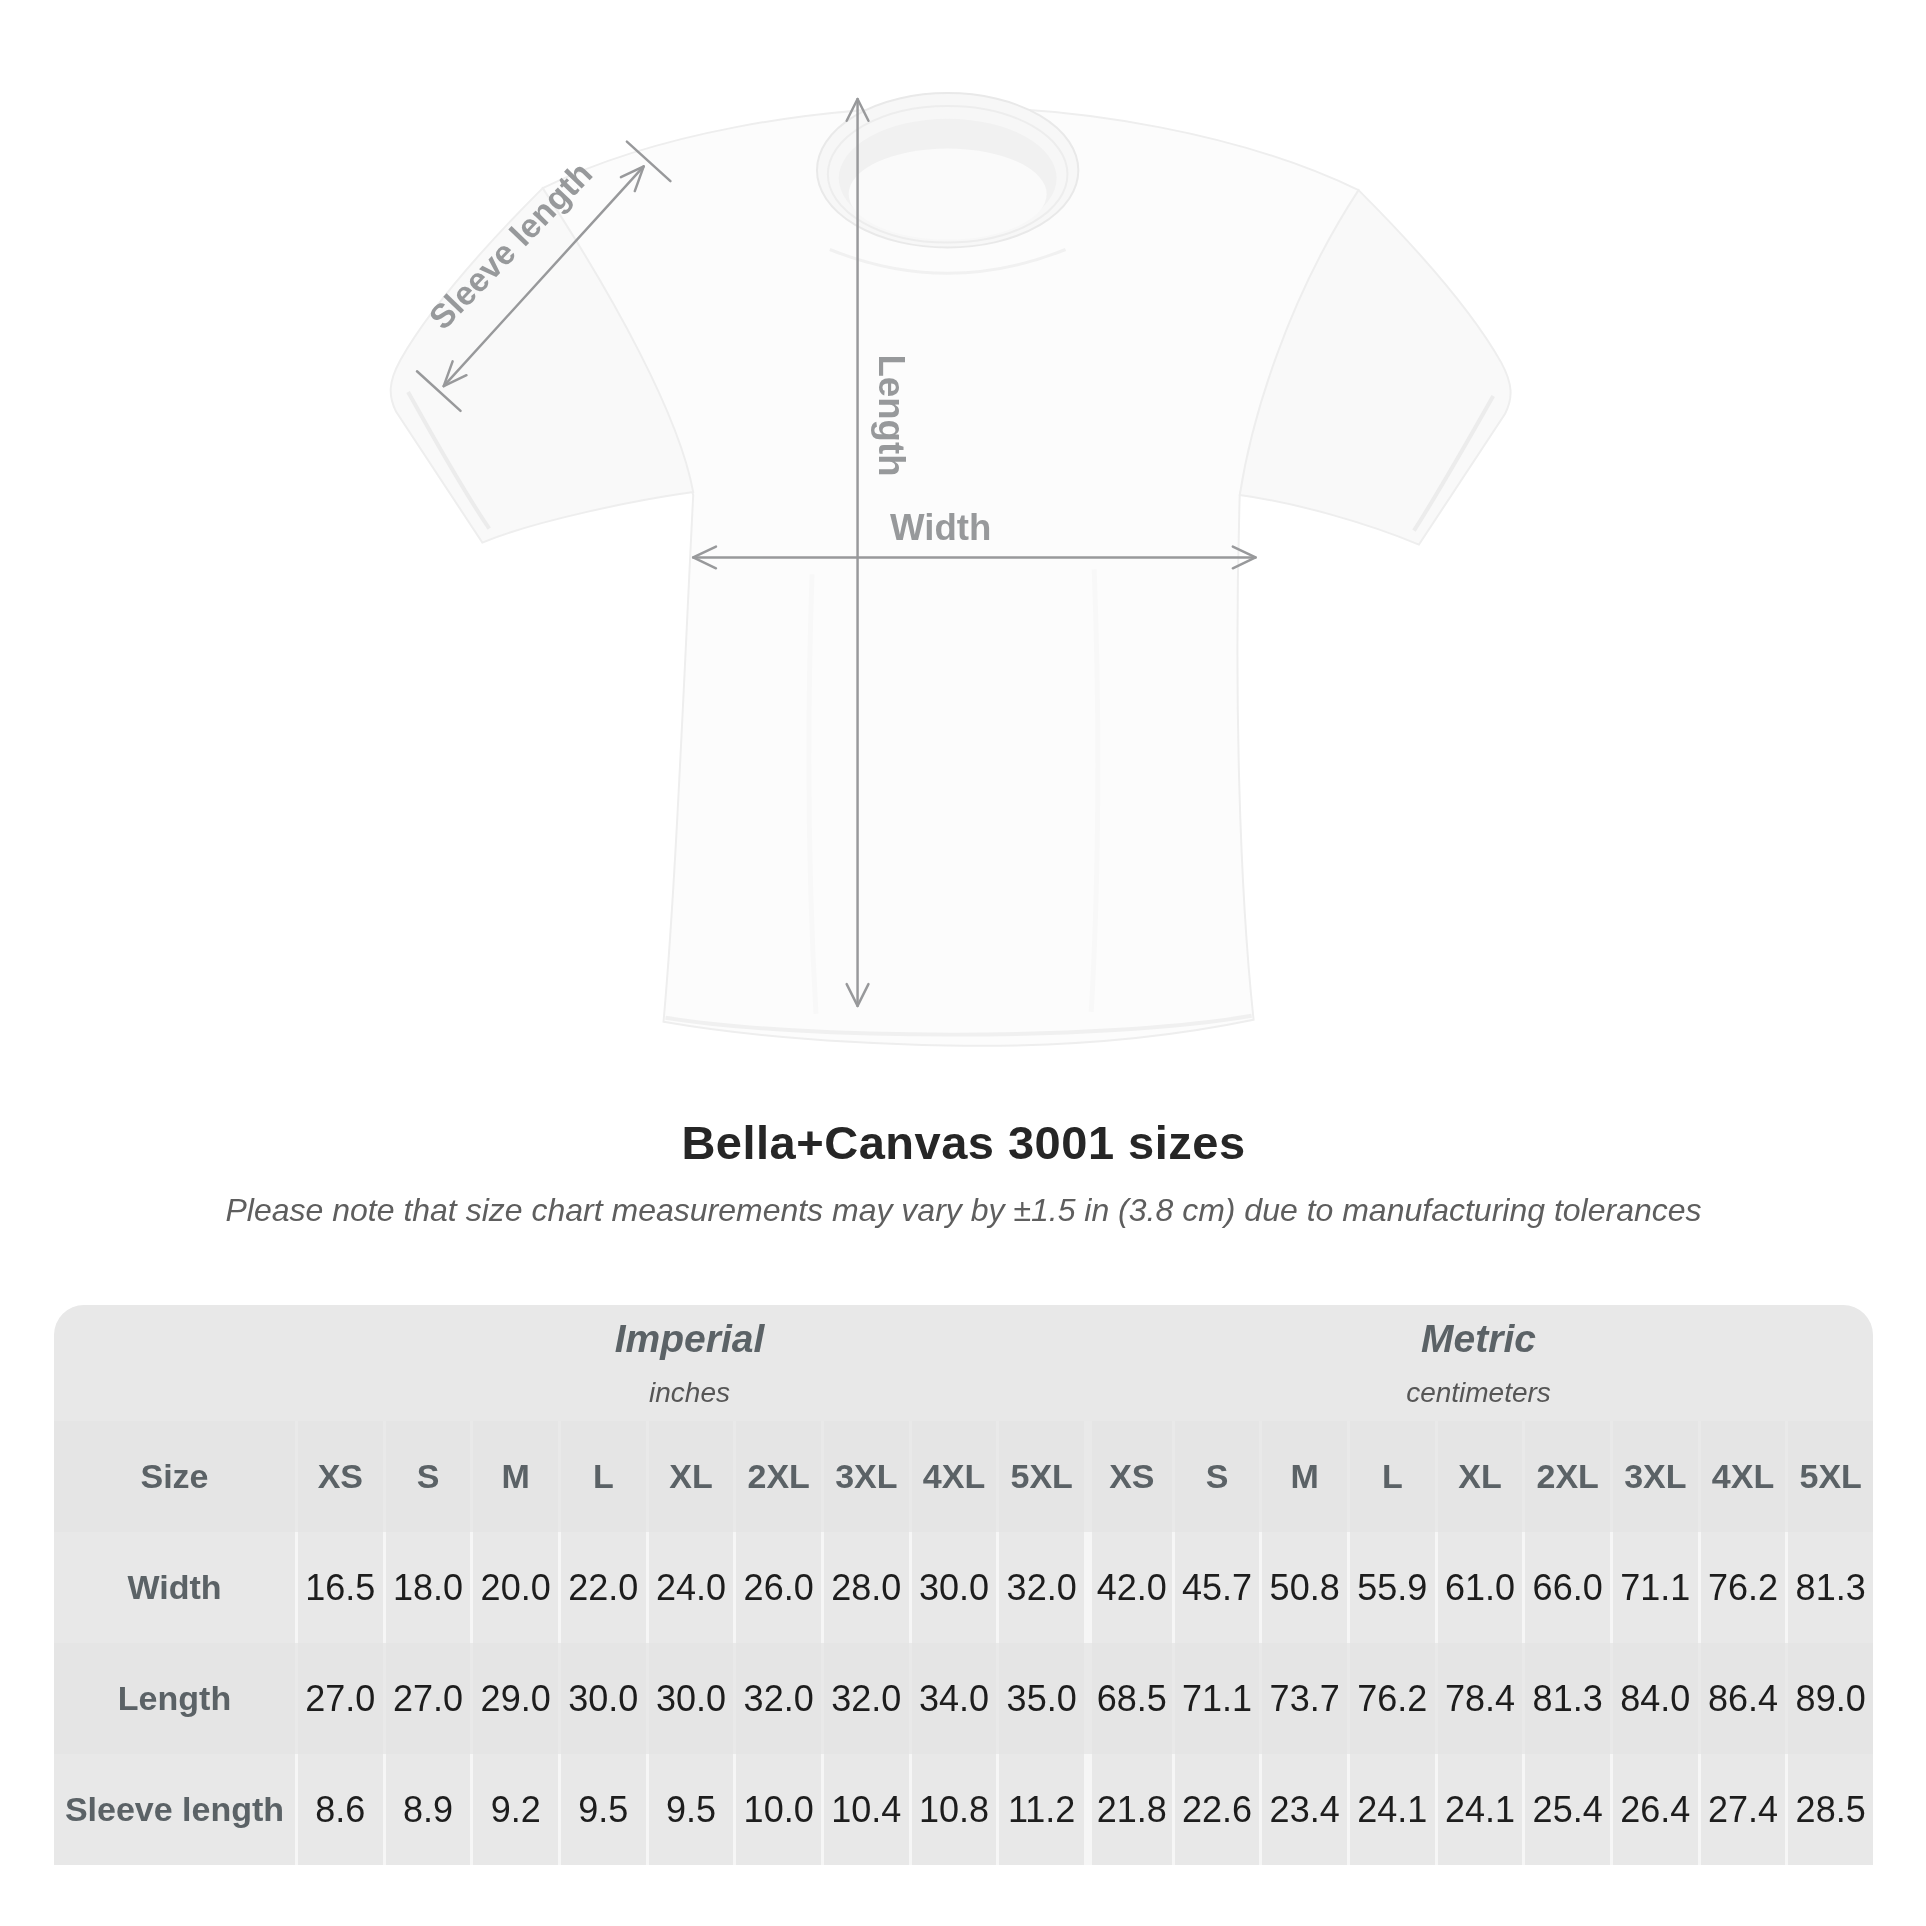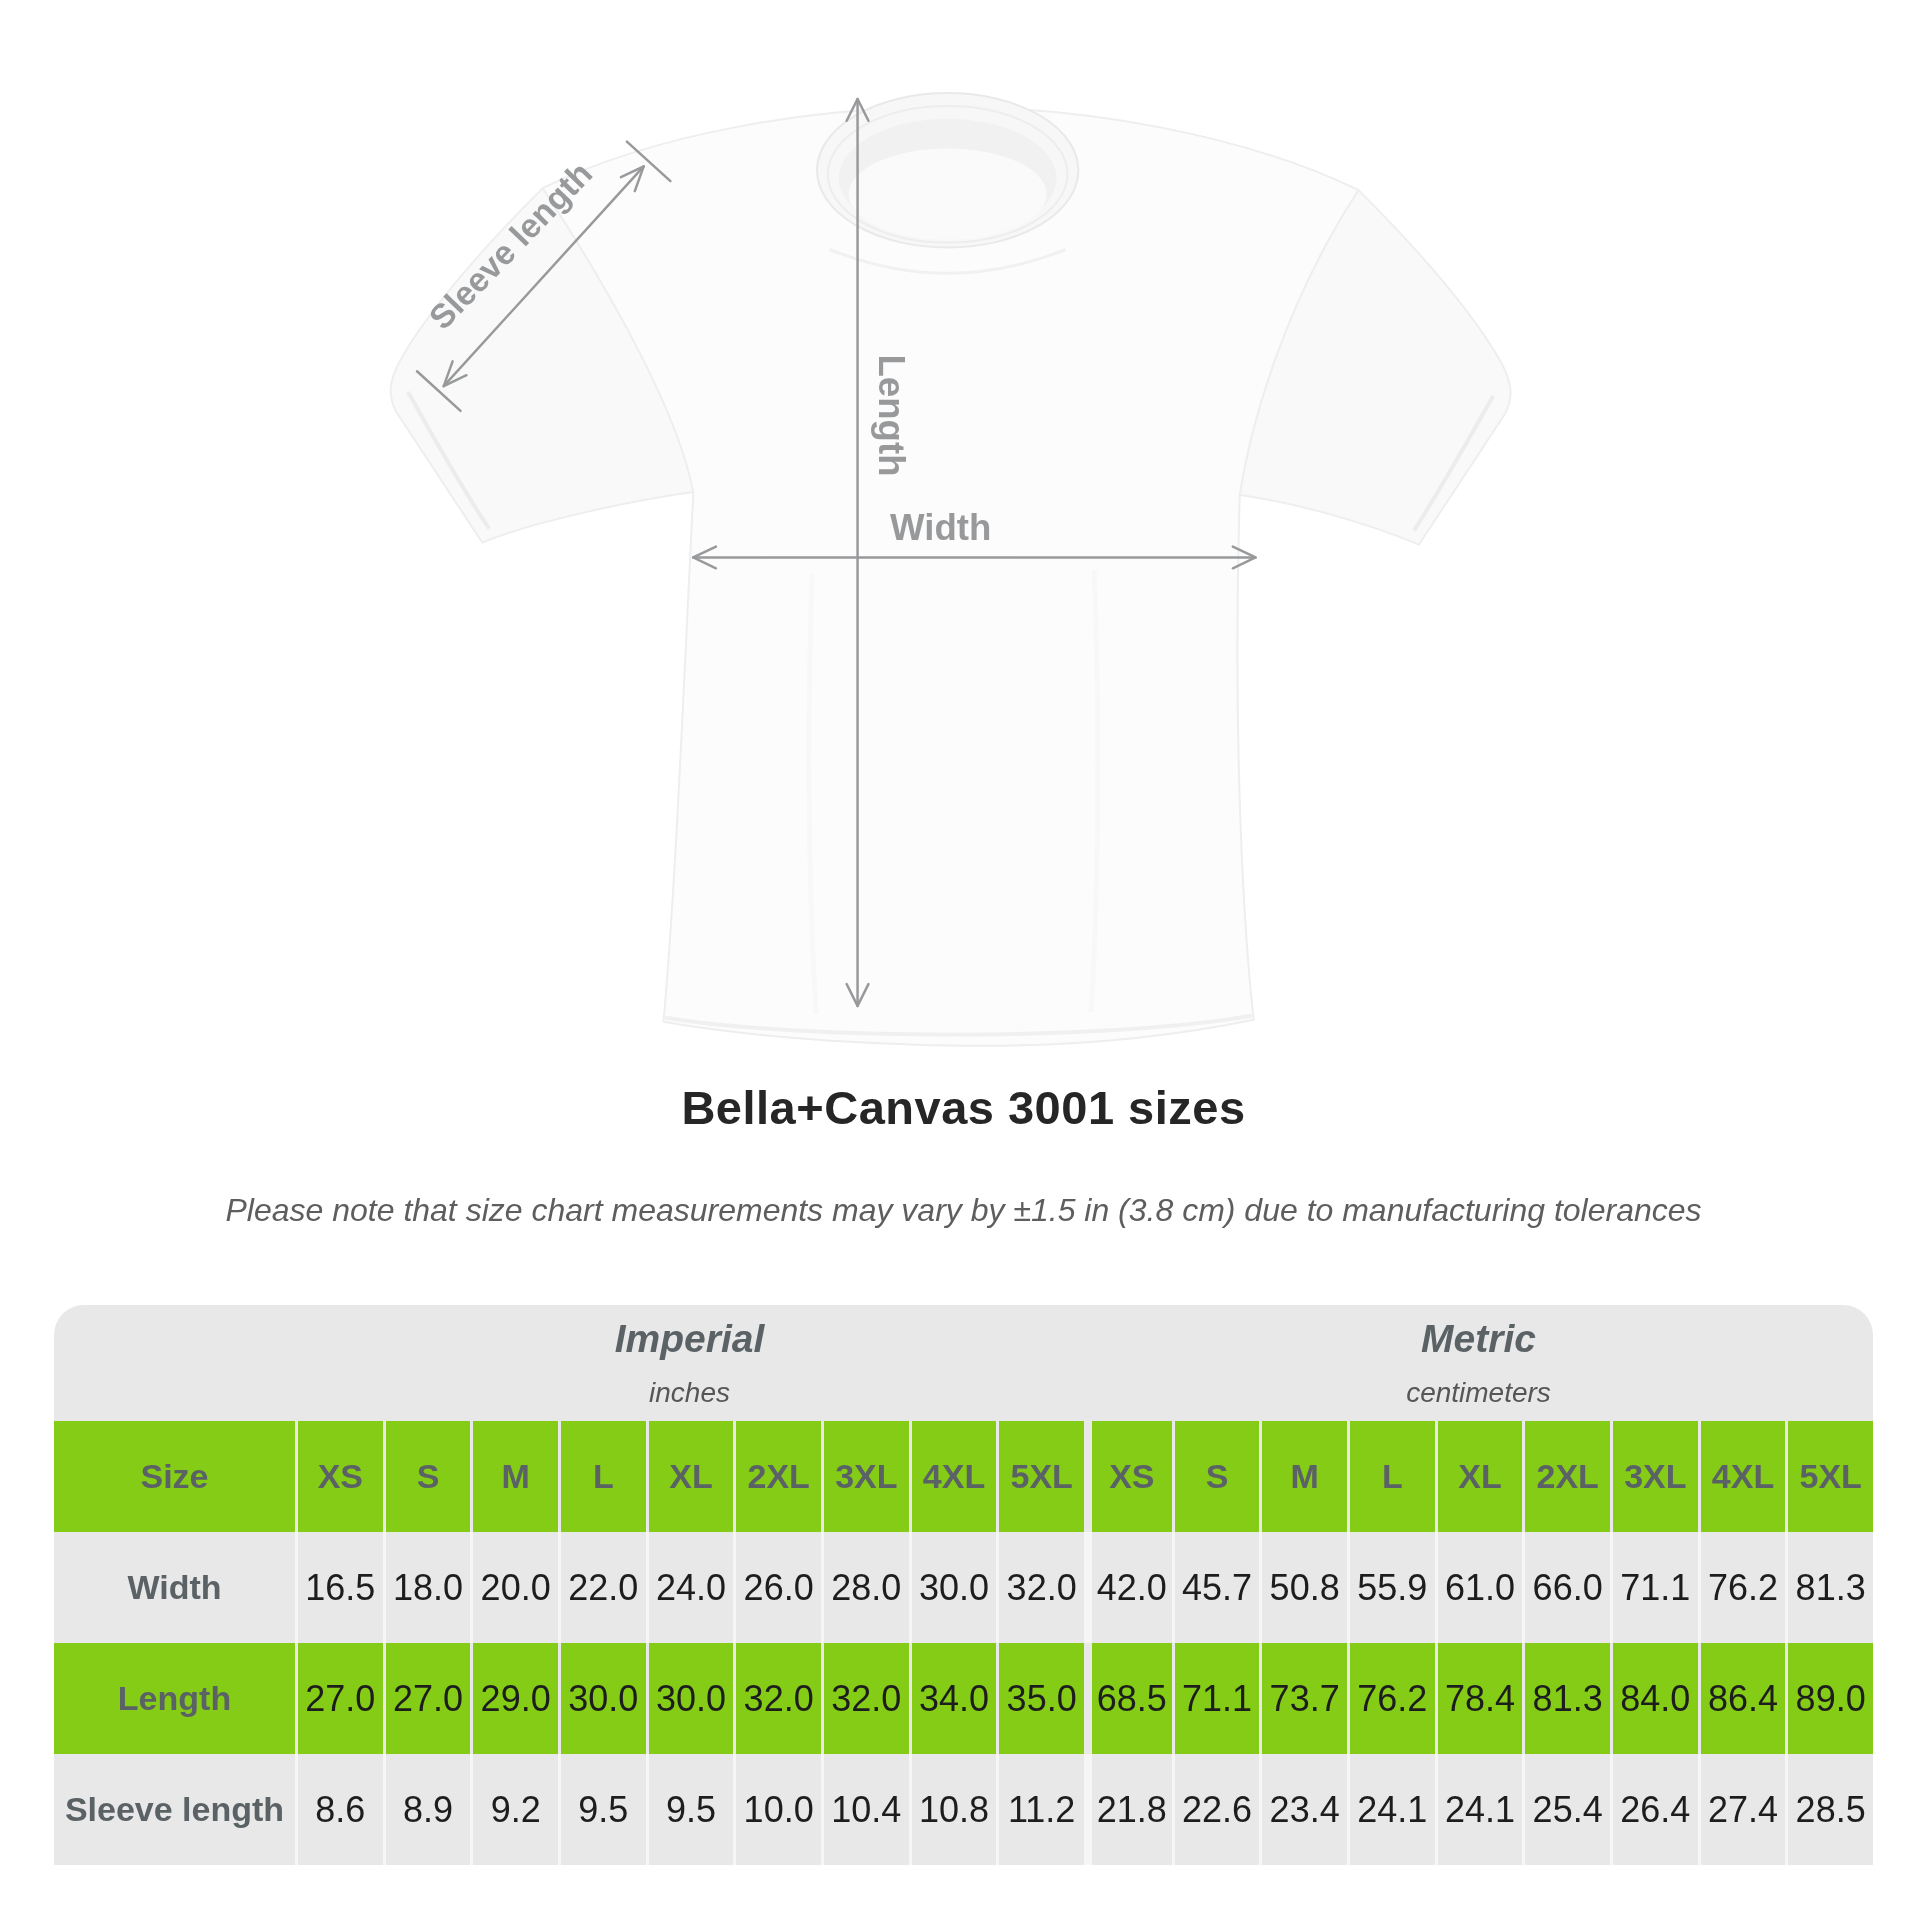--- a/index.html
+++ b/index.html
@@ -3,34 +3,34 @@
 <meta charset="utf-8">
 <style>
   html,body{margin:0;padding:0;background:#ffffff;}
   body{width:1927px;height:1927px;position:relative;font-family:"Liberation Sans",sans-serif;overflow:hidden;}
 
   
   #shirt-svg{position:absolute;left:0;top:0;width:1927px;height:1198px;}
   .dim-label{font-family:"Liberation Sans",sans-serif;font-weight:bold;fill:#97999b;}
 
   
-  #chart-title{position:absolute;left:0;right:0;top:1080px;text-align:center;
+  #chart-title{position:absolute;left:0;right:0;top:1115px;text-align:center;
     font-size:47px;font-weight:bold;color:#262626;letter-spacing:0.5px;}
   #chart-subtitle{position:absolute;left:0;right:0;top:1192px;text-align:center;
     font-size:32px;font-style:italic;color:#5e5e5e;}
 
   
   #size-table{position:absolute;left:54px;top:1305px;width:1819px;height:605px;
     display:grid;grid-template-columns:241px repeat(18,1fr);
     grid-template-rows:116px repeat(4,111px);
     border-radius:30px;overflow:hidden;background:#ffffff;}
   .c{display:flex;align-items:center;justify-content:center;box-sizing:border-box;min-width:0;}
   .r-band{background:#e8e8e8;}
   .r-gray{background:#e8e8e8;}
-  .r-white{background:#84cc16;}
+  .r-white{background:#e5e5e5;}
   .sep{border-left:3px solid transparent;}
   .r-white.sep{border-left-color:#e9e9e9;}
   .r-gray.sep{border-left-color:#f6f6f6;}
   .metric-start{border-left-width:8px;}
   .hdr-text{font-weight:bold;font-size:34px;color:#5b6266;white-space:nowrap;}
   .val-text{font-size:36px;color:#1d1d1d;white-space:nowrap;}
   .stack{display:flex;flex-direction:column;align-items:center;}
   .group-label{font-style:italic;font-weight:bold;font-size:39px;color:#5b6266;}
   .group-sub{font-style:italic;font-size:28px;color:#565656;margin-top:16px;}
 </style>

